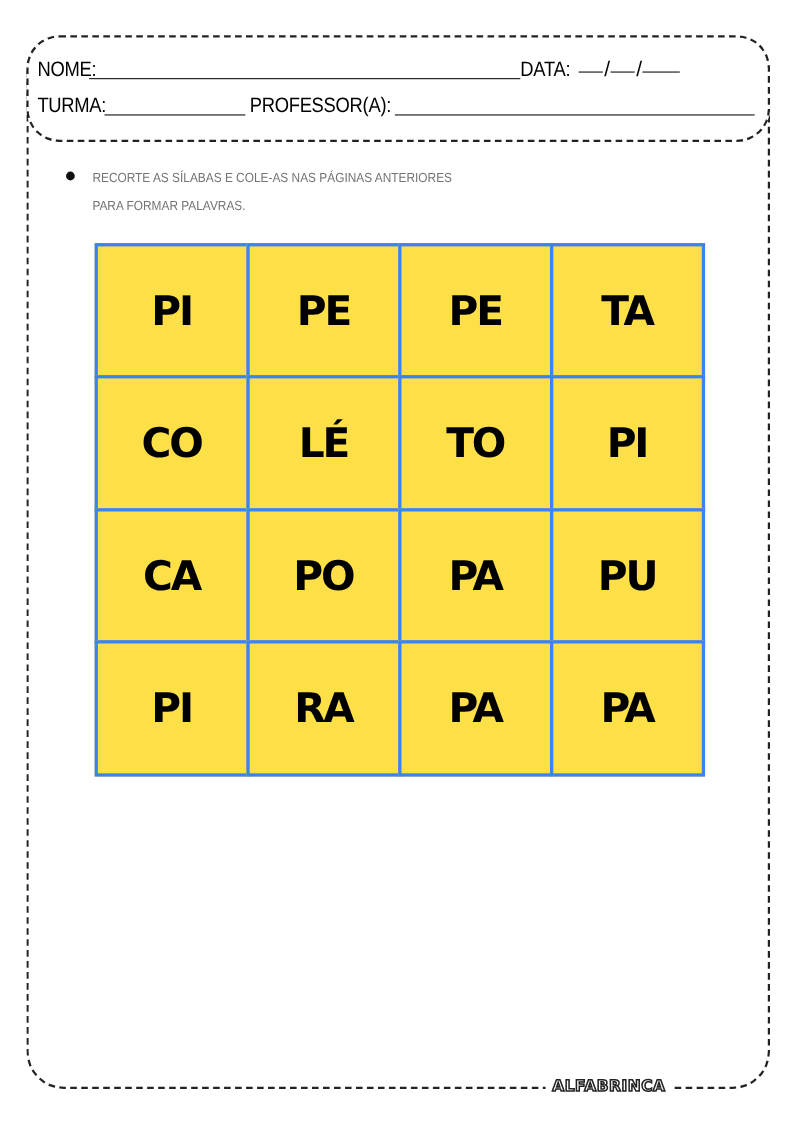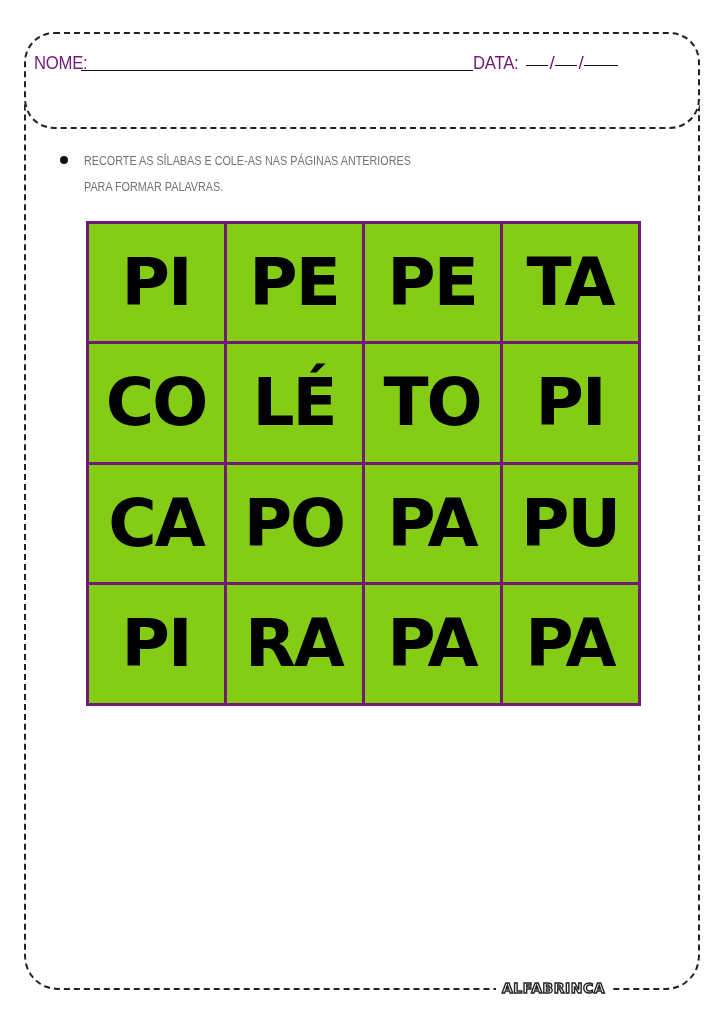--- a/index.html
+++ b/index.html
@@ -10,21 +10,21 @@
       position: absolute; left: 24px; top: 60px; width: 676px; height: 930px;
       border: 2px dashed #222; border-top: none;
       border-radius: 0 0 34px 34px;
     }
     .header-box {
       position: absolute; left: 24px; top: 32px; width: 676px; height: 97px;
       border: 2px dashed #222; border-radius: 30px; background: #fff;
     }
     .header-row {
       position: absolute; left: 8px; right: 12px; display: flex; align-items: flex-end;
-      font-size: 19px; letter-spacing: -0.3px; color: #701a75; white-space: nowrap;
+      font-size: 19px; letter-spacing: -0.3px; color: #000000; white-space: nowrap;
       font-family: "Liberation Sans Narrow", "Liberation Sans", sans-serif;
     }
     .header-row.r1 { top: 14px; }
     .header-row.r2 { top: 52px; }
     .label { transform: scaleX(0.88); transform-origin: left bottom; display: inline-block; }
     .line { border-bottom: 1.6px solid #111; height: 18px; margin: 0 6px 3px 6px; }
     .line.nome { width: 392px; margin-left: -14px; }
     .line.turma { width: 128px; margin-left: -10px; }
     .line.prof { flex: 1; margin-right: 0; }
     .date-part { display: inline-block; border-bottom: 1.6px solid #111; width: 22px; height: 18px; margin-bottom: 3px; }
@@ -39,24 +39,24 @@
     .instruction .bullet {
       position: absolute; left: 0; top: 8px; width: 8px; height: 8px; border-radius: 50%; background: #111;
     }
     .instruction .text { margin-left: 24px; transform: scaleX(0.9); transform-origin: left; display: block; width: 620px; }
 
     .grid {
       position: absolute; left: 87px; top: 222px; width: 552px;
       display: grid; grid-template-columns: repeat(4, 138px); grid-auto-rows: 120.5px;
     }
     .cell {
-      border: 3px solid #701a75; margin: -1.5px;
+      border: 3px solid #3b82f6; margin: -1.5px;
       display: flex; align-items: center; justify-content: center;
-      font-family: "DejaVu Sans", sans-serif; font-weight: bold; font-size: 66px;
-      letter-spacing: -2px; color: #000; background: #84cc16;
+      font-family: "DejaVu Sans", sans-serif; font-weight: bold; font-size: 37px;
+      letter-spacing: -2px; color: #000; background: #fde047;
     }
 
     .brand {
       position: absolute; left: 496px; top: 975px; height: 26px; padding: 0 6px;
       background: #fff; font-family: "DejaVu Sans", sans-serif; font-weight: bold;
       font-size: 14px; letter-spacing: 0.5px; color: #fff;
       -webkit-text-stroke: 1.4px #222; line-height: 26px;
     }
   </style>
 </head>
@@ -65,20 +65,26 @@
 <div class="outer-box"></div>
 
 <div class="header-box">
   <div class="header-row r1">
     <span class="label">NOME:</span>
     <span class="line nome"></span>
     <span class="label data-label">DATA:</span>
     <span style="margin-left:2px;">
       <span class="date-part"></span><span class="slash">/</span><span class="date-part"></span><span class="slash">/</span><span class="date-part last"></span>
     </span>
+  </div>
+  <div class="header-row r2">
+    <span class="label">TURMA:</span>
+    <span class="line turma"></span>
+    <span class="label" style="margin-left:-2px;">PROFESSOR(A):</span>
+    <span class="line prof" style="margin-left:-14px;"></span>
   </div>
 </div>
 
 <div class="instruction">
   <span class="bullet"></span>
   <span class="text">RECORTE AS SÍLABAS E COLE-AS NAS PÁGINAS ANTERIORES</span>
   <span class="text">PARA FORMAR PALAVRAS.</span>
 </div>
 
 <div class="grid">

